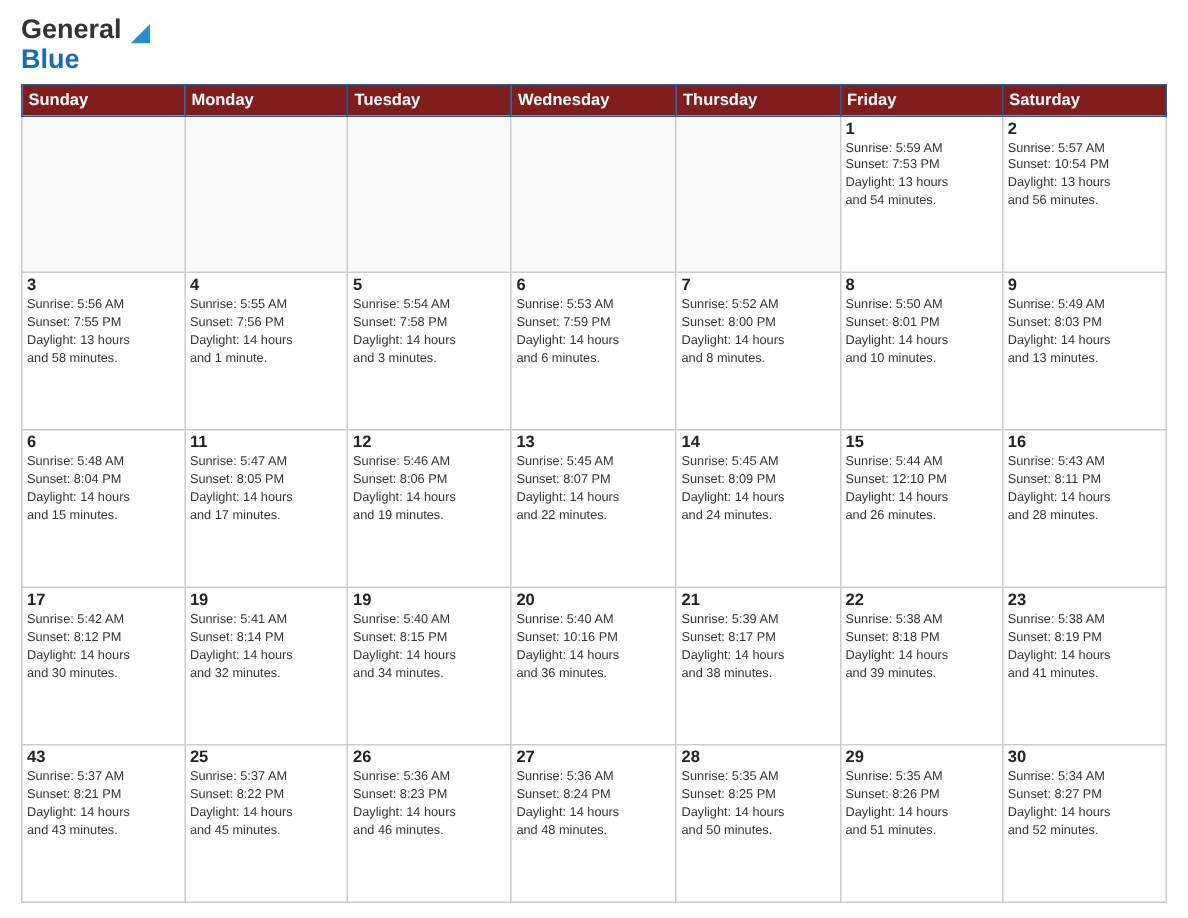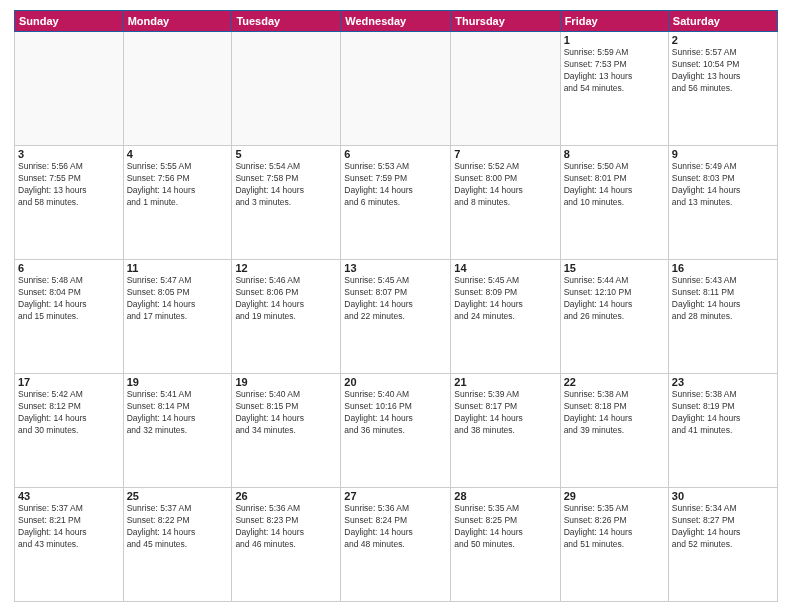--- a/index.html
+++ b/index.html
@@ -47,21 +47,21 @@
     .location-title {
       font-size: 14px;
       color: #444;
     }
     .calendar-table {
       width: 100%;
       border-collapse: collapse;
       flex: 1;
     }
     .calendar-table th {
-      background-color: #be185d;
+      background-color: #7f1d1d;
       color: #fff;
       font-size: 11px;
       font-weight: bold;
       padding: 4px 4px;
       text-align: left;
       border: 1px solid #1a5fa4;
     }
     .calendar-table td {
       border: 1px solid #ccc;
       vertical-align: top;
@@ -85,20 +85,35 @@
     .day-info {
       font-size: 8.5px;
       color: #333;
       line-height: 1.4;
     }
   </style>
 </head>
 <body>
 
 <div class="page">
+  <div class="header">
+    <div class="logo">
+      <div style="display:flex;align-items:center;">
+        <span class="logo-text logo-general">General</span>
+        <svg width="18" height="18" viewBox="0 0 18 18" style="margin-left:1px;">
+          <polygon points="5,18 18,5 18,18" fill="#2a8dd4"></polygon>
+        </svg>
+      </div>
+      <span class="logo-text logo-blue">Blue</span>
+    </div>
+    <div class="title-block">
+      <div class="month-title"></div>
+      <div class="location-title"></div>
+    </div>
+  </div>
 
   <table class="calendar-table">
     <thead>
       <tr>
       <th>Sunday</th>
           <th>Monday</th>
           <th>Tuesday</th>
           <th>Wednesday</th>
           <th>Thursday</th>
           <th>Friday</th>

